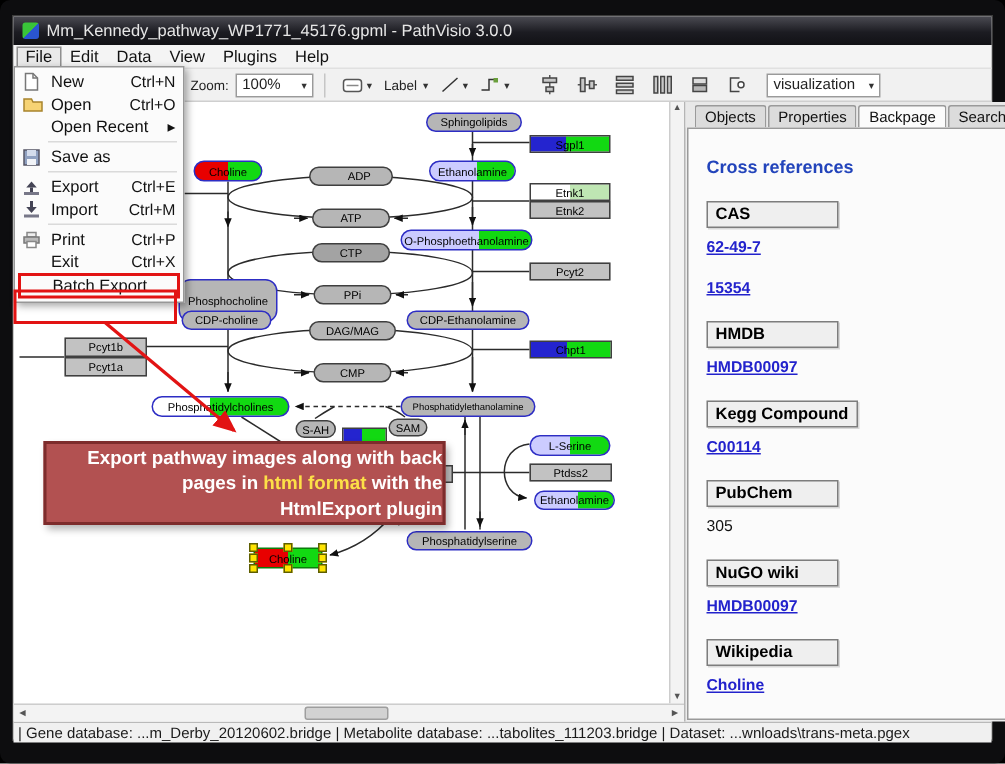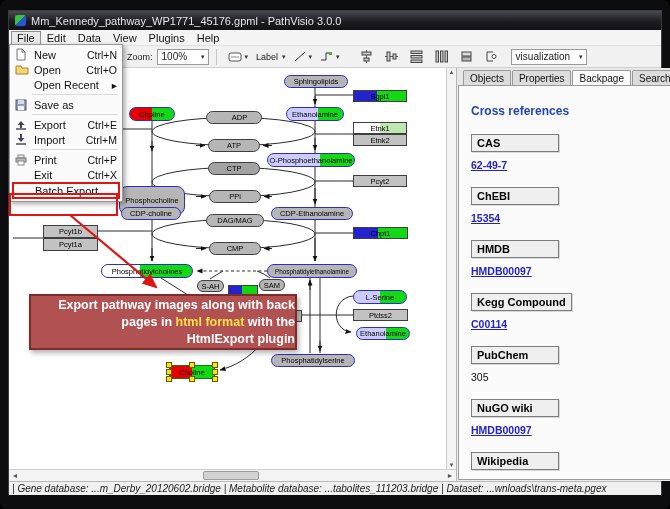--- a/index.html
+++ b/index.html
@@ -44,21 +44,21 @@
   .sidepanel{flex:1;position:relative;background:#ececec;border-left:1px solid #b5b5b5;display:flex;flex-direction:column;}
   .tabs{display:flex;padding:2px 2px 0 6px;background:#e8e8e8;font-size:10px;height:17px;flex:none;}
   .tab{padding:2px 6px 1px;border:1px solid #9a9a9a;border-bottom:none;background:#dcdcdc;margin-right:1px;border-radius:2px 2px 0 0;color:#111;}
   .tab.active{background:#fbfbfb;}
   .panel-body{flex:1;background:#fbfbfb;border:1px solid #9a9a9a;margin:0 10px 1px 1px;padding:8px 12px;overflow:hidden;position:relative;}
   .xref-header{color:#2244bb;font-weight:bold;font-size:12px;margin:10px 0 0 0;}
   .sec{margin-top:15px;}
   .sec-title{display:inline-block;min-width:88px;border:1px solid #7d7d7d;background:#efefef;font-weight:bold;font-size:11px;padding:2px 5px;box-shadow:1px 1px 0 #d8d8d8;color:#000;}
   .sec-link{display:block;margin-top:7px;color:#2222cc;font-size:10.5px;font-weight:bold;text-decoration:underline;width:max-content;}
   .sec-val{margin-top:7px;font-size:10.5px;color:#111;}
-  .statusbar{height:14px;background:#f0f0f0;border-top:1px solid #b9b9b9;display:flex;align-items:center;font-size:10px;color:#1a1a1a;padding-left:3px;white-space:nowrap;overflow:hidden;font-style:italic;}
+  .statusbar{height:14px;background:#f0f0f0;border-top:1px solid #b9b9b9;display:flex;align-items:flex-end;font-size:10px;color:#1a1a1a;padding-left:3px;white-space:nowrap;overflow:hidden;}
   .filemenu{position:absolute;left:9px;top:44px;width:114px;background:#fbfbfb;border:1px solid #979797;box-shadow:2px 2px 5px rgba(0,0,0,.35);padding:2px;font-size:11px;z-index:40;}
   .fm-row{display:flex;align-items:center;height:15px;padding:0 3px;color:#111;}
   .fm-row.disabled{color:#a3a3a3;}
   .fm-row.disabled .fm-icon{opacity:.45;}
   .fm-row.highlight{border:2px solid #e21313;height:17px;padding:0 2px;}
   .fm-icon{width:16px;height:13px;margin-right:3px;flex:none;display:flex;align-items:center;}
   .fm-label{flex:1;white-space:nowrap;}
   .fm-short{margin-left:6px;font-size:10.5px;}
   .fm-sep{height:5px;position:relative;}
   .fm-sep::after{content:"";position:absolute;left:20px;right:2px;top:2px;border-top:1px solid #dadada;}
@@ -279,21 +279,21 @@
         <div class="tabs" id="tabs">
             <div class="tab">Objects</div>
             <div class="tab">Properties</div>
             <div class="tab active">Backpage</div>
             <div class="tab">Search</div>
           </div>
         <div class="panel-body">
           <div class="xref-header">Cross references</div>
           <div id="sections">
               <div class="sec"><div class="sec-title">CAS</div><a class="sec-link" href="#">62-49-7</a></div>
-              <div class="sec"><div class="sec-title">ChEBI</div><a class="sec-link" href="#">15354</a></div>
+              <div class="sec"><a class="sec-link" href="#">15354</a></div>
               <div class="sec"><div class="sec-title">HMDB</div><a class="sec-link" href="#">HMDB00097</a></div>
               <div class="sec"><div class="sec-title">Kegg Compound</div><a class="sec-link" href="#">C00114</a></div>
               <div class="sec"><div class="sec-title">PubChem</div><div class="sec-val">305</div></div>
               <div class="sec"><div class="sec-title">NuGO wiki</div><a class="sec-link" href="#">HMDB00097</a></div>
               <div class="sec"><div class="sec-title">Wikipedia</div><a class="sec-link" href="#">Choline</a></div>
             </div>
 
         </div>
 
       </div>

